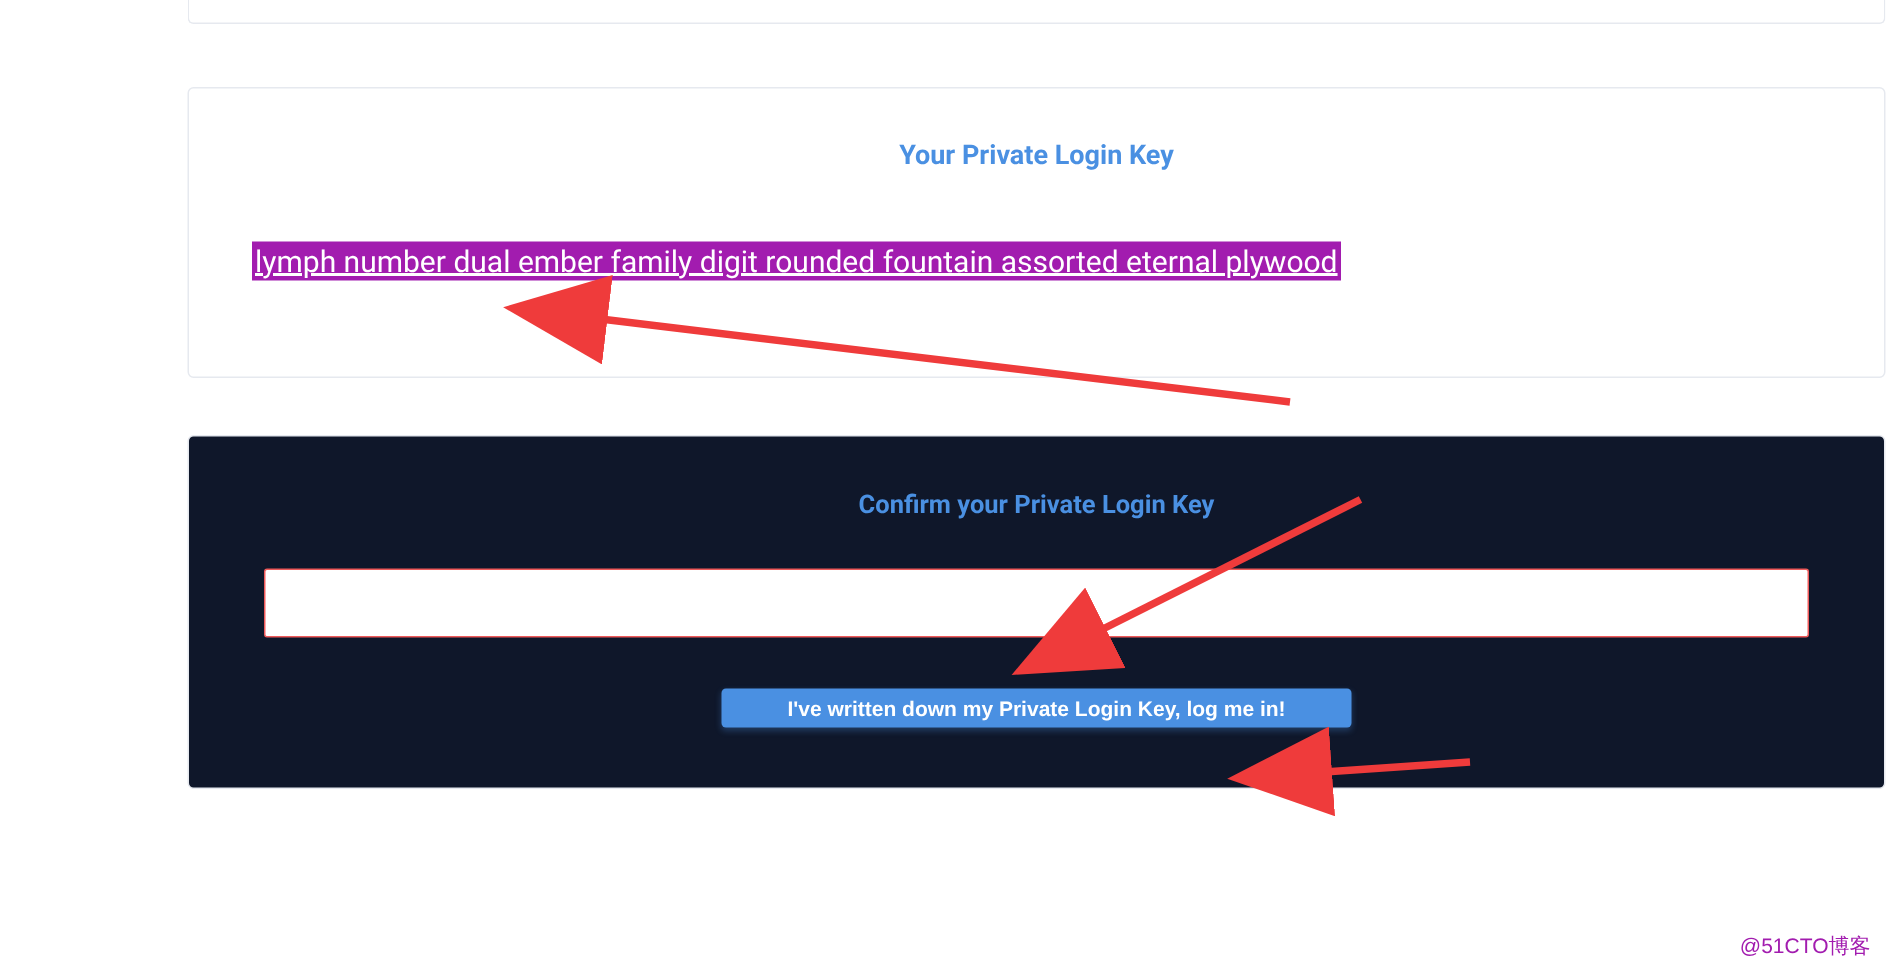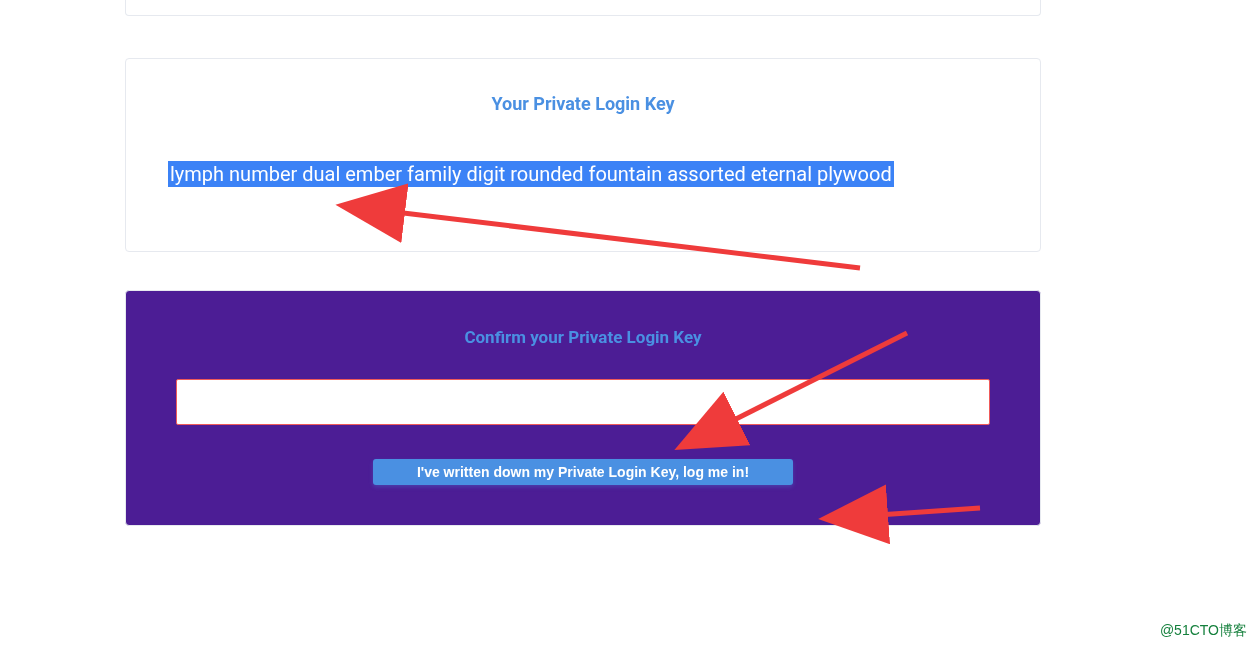--- a/index.html
+++ b/index.html
@@ -9,21 +9,21 @@
     }
     body {
       font-family: -apple-system, BlinkMacSystemFont, "Segoe UI", Roboto, "Helvetica Neue", Arial, sans-serif;
       background: #ffffff;
       width: 1259px;
       height: 646px;
       position: relative;
       overflow: hidden;
     }
     .container {
-      width: 916px;
+      width: 1132px;
       margin-left: 125px;
       padding-top: 0;
     }
     .card-top-edge {
       height: 16px;
       border: 1px solid #e6e9ef;
       border-top: none;
       border-radius: 0 0 4px 4px;
       margin-bottom: 42px;
       background: #fff;
@@ -42,28 +42,29 @@
       font-weight: 700;
       margin-bottom: 42px;
     }
     .mnemonic {
       display: inline;
       font-size: 20px;
       line-height: 1.85;
       color: #ffffff;
     }
     .mnemonic span.hl {
-      background: #3b82f6;
+      background: #a21caf;
       padding: 1px 2px;
+      text-decoration: underline;
     }
     .card-confirm {
       border: 1px solid #e6e9ef;
       border-radius: 4px;
       padding: 36px 50px 40px 50px;
-      background: #4c1d95;
+      background: #0f172a;
     }
     .card-confirm h3 {
       text-align: center;
       color: #4a90e2;
       font-size: 17px;
       font-weight: 700;
       margin-bottom: 32px;
     }
     .confirm-input {
       width: 100%;
@@ -86,21 +87,21 @@
       padding: 5px 44px;
       font-size: 14px;
       font-weight: 700;
       cursor: pointer;
       box-shadow: 0 2px 4px rgba(74,144,226,0.3);
     }
     .watermark {
       position: absolute;
       bottom: 6px;
       right: 12px;
-      color: #15803d;
+      color: #a21caf;
       font-size: 14px;
       font-family: "Microsoft YaHei", SimSun, Arial, sans-serif;
     }
     .annotation-layer {
       position: absolute;
       top: 0;
       left: 0;
       width: 1259px;
       height: 646px;
       pointer-events: none;

